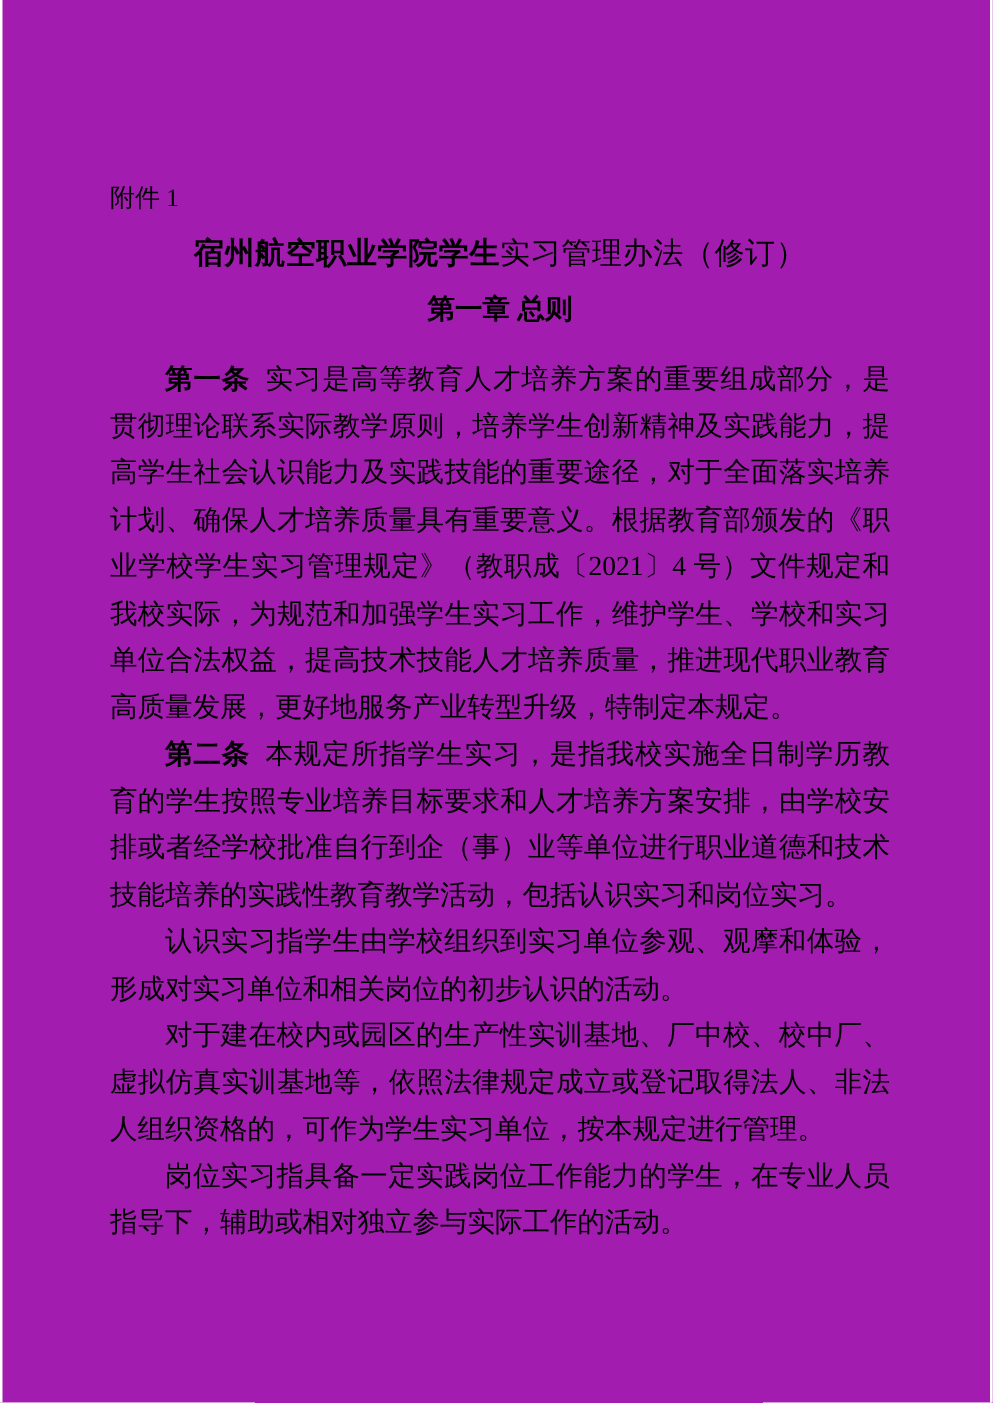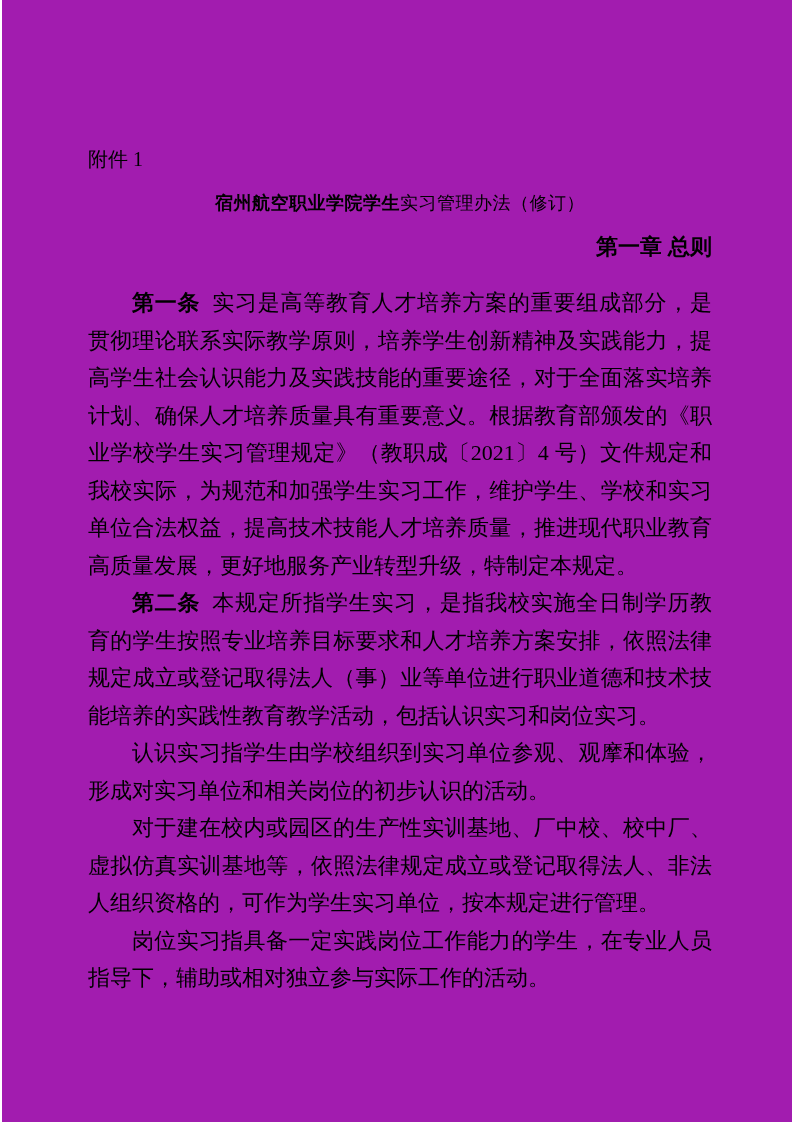--- a/index.html
+++ b/index.html
@@ -19,35 +19,35 @@
     font-family: "Liberation Serif", serif;
     overflow: hidden;
   }
   .attachment {
     font-size: 20px;
     line-height: 26px;
     text-align: left;
   }
   .doc-title {
     margin: 12px 0 0 0;
-    font-size: 18px;
+    font-size: 24px;
     line-height: 38px;
     text-align: center;
     font-weight: normal;
     white-space: nowrap;
     letter-spacing: 0.5px;
   }
   .doc-title .title-strong {
     font-weight: bold;
   }
   .chapter {
     margin: 8px 0 0 0;
     font-size: 22px;
     line-height: 34px;
-    text-align: right;
+    text-align: center;
     font-weight: bold;
     font-family: "Liberation Sans", sans-serif;
   }
   .body-text {
     margin-top: 20px;
   }
   .para {
     margin: 0;
     font-size: 22px;
     line-height: 37.5px;
@@ -71,21 +71,21 @@
   <div class="attachment">附件 1</div>
 
   <h1 class="doc-title"><span class="title-strong">宿州航空职业学院学生</span><span class="title-normal">实习管理办法（修订）</span></h1>
 
   <h2 class="chapter">第一章 总则</h2>
 
   <div class="body-text">
 
     <p class="para"><span class="article-label">第一条</span><span>实习是高等教育人才培养方案的重要组成部分，是贯彻理论联系实际教学原则，培养学生创新精神及实践能力，提高学生社会认识能力及实践技能的重要途径，对于全面落实培养计划、确保人才培养质量具有重要意义。根据教育部颁发的《职业学校学生实习管理规定》（教职成〔2021〕4 号）文件规定和我校实际，为规范和加强学生实习工作，维护学生、学校和实习单位合法权益，提高技术技能人才培养质量，推进现代职业教育高质量发展，更好地服务产业转型升级，特制定本规定。</span></p>
 
-    <p class="para"><span class="article-label">第二条</span><span>本规定所指学生实习，是指我校实施全日制学历教育的学生按照专业培养目标要求和人才培养方案安排，依照法律规定成立或登记取得法人（事）业等单位进行职业道德和技术技能培养的实践性教育教学活动，包括认识实习和岗位实习。</span></p>
+    <p class="para"><span class="article-label">第二条</span><span>本规定所指学生实习，是指我校实施全日制学历教育的学生按照专业培养目标要求和人才培养方案安排，由学校安排或者经学校批准自行到企（事）业等单位进行职业道德和技术技能培养的实践性教育教学活动，包括认识实习和岗位实习。</span></p>
 
     <p class="para"><span class="article-label"></span><span>认识实习指学生由学校组织到实习单位参观、观摩和体验，形成对实习单位和相关岗位的初步认识的活动。</span></p>
 
     <p class="para"><span class="article-label"></span><span>对于建在校内或园区的生产性实训基地、厂中校、校中厂、虚拟仿真实训基地等，依照法律规定成立或登记取得法人、非法人组织资格的，可作为学生实习单位，按本规定进行管理。</span></p>
 
     <p class="para"><span class="article-label"></span><span>岗位实习指具备一定实践岗位工作能力的学生，在专业人员指导下，辅助或相对独立参与实际工作的活动。</span></p>
 
   </div>
 
 </div>

